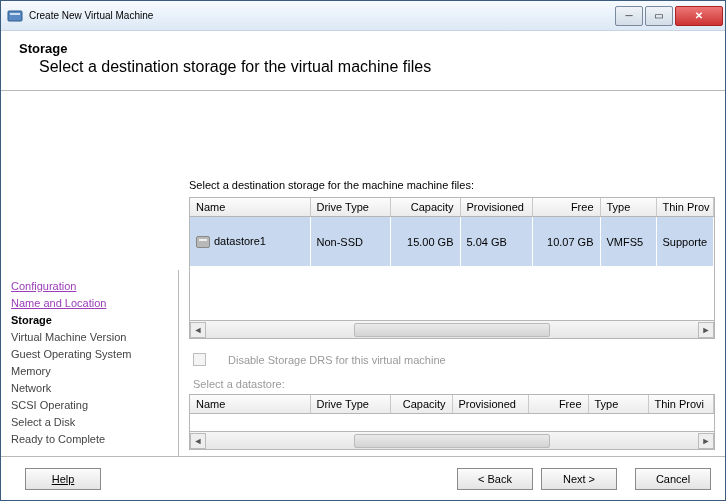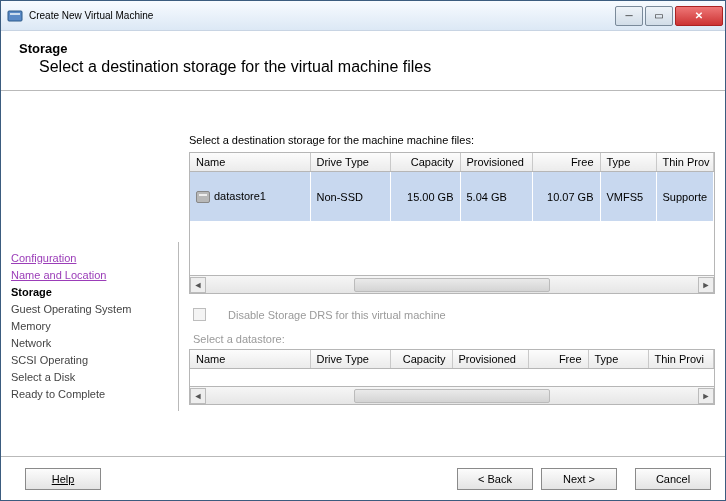--- a/index.html
+++ b/index.html
@@ -31,21 +31,21 @@
   .ds-icon { display:inline-block; width:14px; height:12px; vertical-align:middle; margin-right:4px; background:#b8b8b8; border:1px solid #888; border-radius:2px; position:relative; }
   .ds-icon::after{content:"";position:absolute;left:2px;right:2px;top:2px;height:2px;background:#eee;}
   .hscroll { border: 1px solid #b6b6b6; border-top: none; height: 18px; background: linear-gradient(#f6f6f6,#e6e6e6); display: flex; align-items: center; }
   .hscroll .arrow { width: 16px; height: 16px; border: 1px solid #bbb; background:#eee; display:flex; align-items:center; justify-content:center; font-size:9px; color:#555; }
   .hscroll .track { flex:1; position: relative; height:14px; }
   .hscroll .thumb { position:absolute; left:30%; width:40%; top:0; bottom:0; background:linear-gradient(#eaeaea,#d4d4d4); border:1px solid #bbb; border-radius:2px; }
   .chk-row { margin: 14px 0 10px 4px; display: flex; align-items: center; gap: 22px; color: #9a9a9a; }
   .chk-box { width: 13px; height: 13px; border: 1px solid #bdbdbd; background: #f4f4f4; }
   .sub-label { color:#9a9a9a; margin: 2px 0 4px 4px; }
   .tablewrap2 { border: 1px solid #b6b6b6; height: 38px; overflow: hidden; }
-  .footer { height: 44px; border-top: 1px solid #b9b9b9; display: flex; align-items: center; padding: 0 14px; background:#fff;margin-top:45px; }
+  .footer { height: 44px; border-top: 1px solid #b9b9b9; display: flex; align-items: center; padding: 0 14px; background:#fff; }
   .footer .spacer { flex: 1; }
   .btn { min-width: 76px; height: 22px; border: 1px solid #8a8a8a; background: linear-gradient(#fcfcfc,#e4e4e4); font-size: 11px; padding: 0 14px; margin-left: 8px; cursor: pointer; }
   .help-btn { margin-left: 10px; text-decoration: underline; }
 </style>
 </head>
 <body>
 
 <div class="window">
 
   <div class="titlebar">
@@ -67,20 +67,21 @@
     <div class="header-title">Storage</div>
     <div class="header-sub">Select a destination storage for the virtual machine files</div>
   </div>
 
   <div class="body-area">
 
     <div class="sidebar">
       <a class="link-done">Configuration</a>
       <a class="link-done">Name and Location</a>
       <div class="current">Storage</div>
+      <div>Virtual Machine Version</div>
       <div>Guest Operating System</div>
       <div>Memory</div>
       <div>Network</div>
       <div>SCSI Operating</div>
       <div>Select a Disk</div>
       <div>Ready to Complete</div>
     </div>
 
     <div class="main">
       <div class="main-instr">Select a destination storage for the machine machine files:</div>

